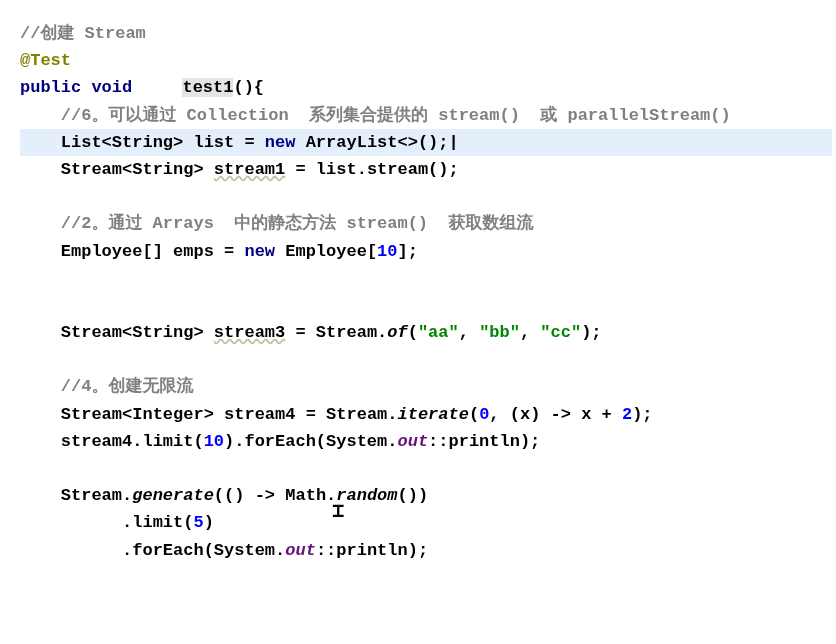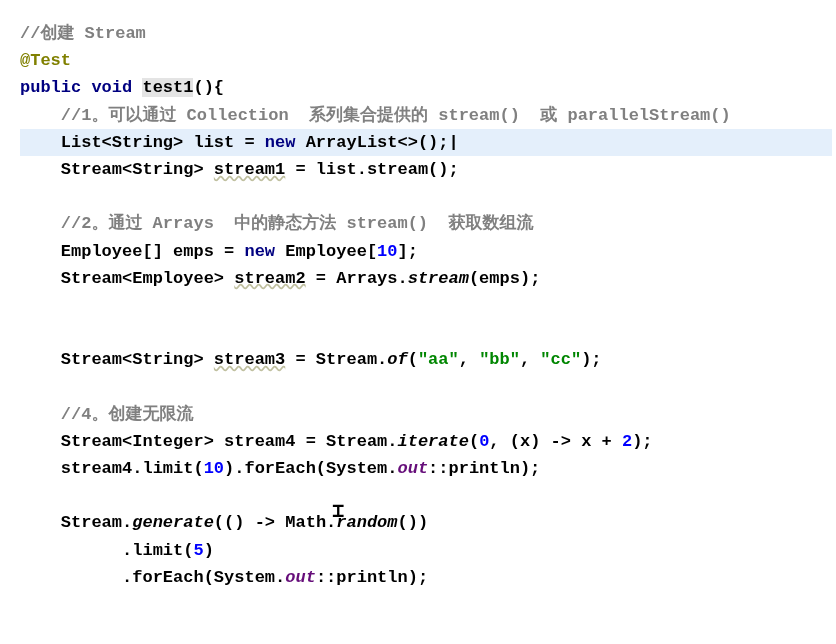--- a/index.html
+++ b/index.html
@@ -52,35 +52,34 @@
 </style>
 </head>
 <body>
 
 <div class="code-container">
 
   <div class="line"><span class="comment">//创建 Stream</span></div>
 
   <div class="line"><span class="annotation">@Test</span></div>
 
-  <div class="line"><span class="keyword">public</span><span> </span><span class="keyword">void</span><span> </span><span style="background:#e4e4e4;">test1</span><span>(){</span></div>
+  <div class="line"><span class="keyword">public</span><span> </span><span class="keyword">void</span><span> </span><span style="background:#e4e4e4;margin-left:40px;">test1</span><span>(){</span></div>
 
-  <div class="line"><span>    </span><span class="comment">//1。可以通过 Collection  系列集合提供的 stream()  或 parallelStream()</span></div>
+  <div class="line"><span>    </span><span class="comment">//6。可以通过 Collection  系列集合提供的 stream()  或 parallelStream()</span></div>
 
   <div class="line highlighted-line"><span>    </span><span>List&lt;String&gt; </span><span>list</span><span> = </span><span class="keyword">new</span><span> ArrayList&lt;&gt;();</span><span class="caret-pos">|</span></div>
 
   <div class="line"><span>    </span><span>Stream&lt;String&gt; </span><span class="underline-warn">stream1</span><span> = list.stream();</span></div>
 
   <div class="line"> </div>
 
   <div class="line"><span>    </span><span class="comment">//2。通过 Arrays  中的静态方法 stream()  获取数组流</span></div>
 
   <div class="line"><span>    </span><span>Employee[] emps = </span><span class="keyword">new</span><span> Employee[</span><span class="number">10</span><span>];</span></div>
 
-  <div class="line"><span>    </span><span>Stream&lt;Employee&gt; </span><span class="underline-warn">stream2</span><span> = Arrays.</span><span class="italic-method">stream</span><span>(emps);</span></div>
 
   <div class="line"> </div>
 
   <div class="line"><span>    </span></div>
 
   <div class="line"><span>    </span><span>Stream&lt;String&gt; </span><span class="underline-warn">stream3</span><span> = Stream.</span><span class="italic-method">of</span><span>(</span><span class="string">"aa"</span><span>, </span><span class="string">"bb"</span><span>, </span><span class="string">"cc"</span><span>);</span></div>
 
   <div class="line"> </div>
 
   <div class="line"><span>    </span><span class="comment">//4。创建无限流</span></div>

